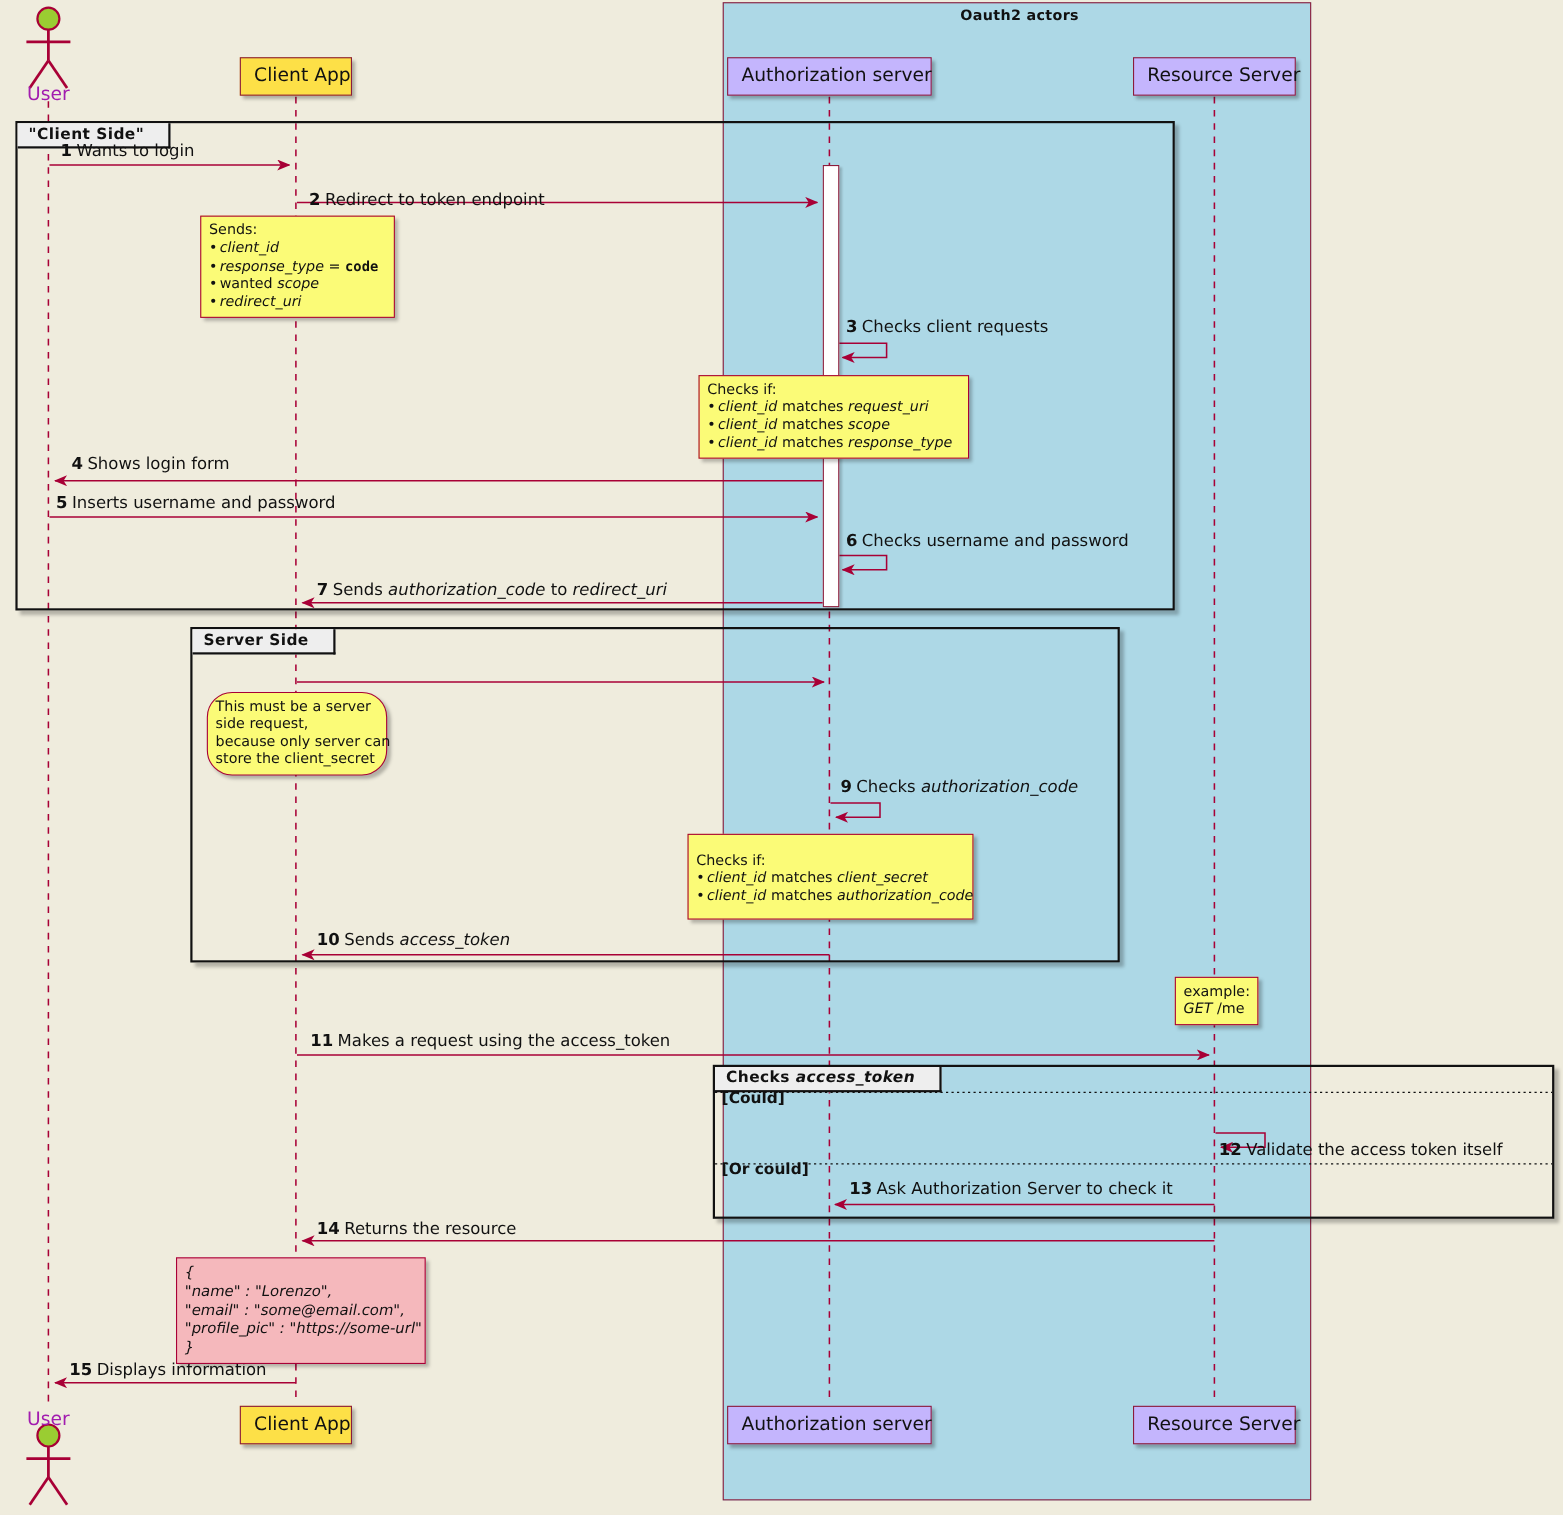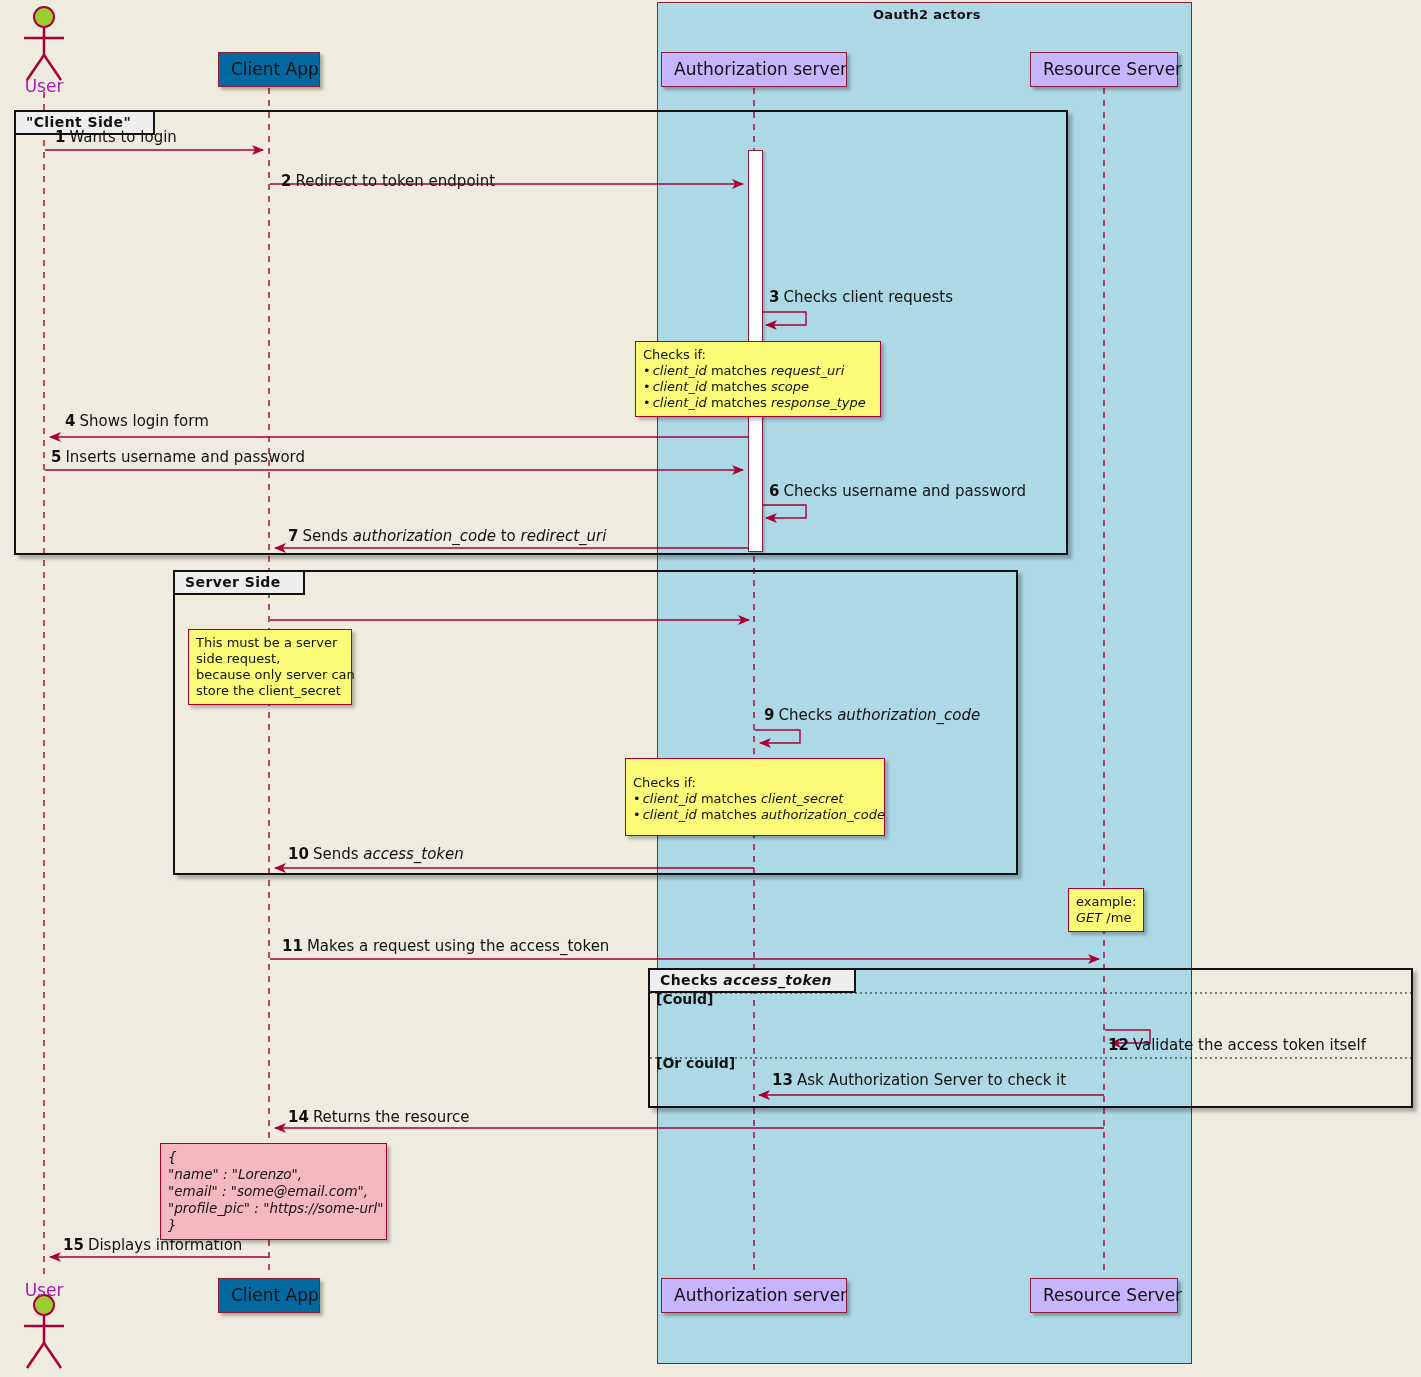--- a/index.html
+++ b/index.html
@@ -21,21 +21,21 @@
     box-sizing:border-box;
     border:1.5px solid #8B1C3A;
     text-align:center;
     font-size:17px;
     line-height:1;
     padding:8px 12px;
     white-space:nowrap;
     box-shadow:3px 3px 3px rgba(0,0,0,.28);
     color:#111;
   }
-  .participant.green{background:#0369a1;}
+  .participant.green{background:#fde047;}
   .participant.blue{background:#c4b5fd;}
 
   
   .actor-label{
     position:absolute;font-size:17px;color:#a21caf;white-space:nowrap;text-align:center;
   }
 
   
   .group-frame{
     position:absolute;box-sizing:border-box;
@@ -264,29 +264,36 @@
   </div>
 
   <div class="msg" style="left:288px;top:1110px;">
     <span class="num">14</span><span>Returns the resource</span>
   </div>
 
   <div class="msg" style="left:63px;top:1238px;">
     <span class="num">15</span><span>Displays information</span>
   </div>
 
+  <div class="note" style="left:182px;top:196px;width:177px;">
+    <div>Sends:</div>
+    <div><span class="bullet"></span><em>client_id</em></div>
+    <div><span class="bullet"></span><em>response_type</em> = <b>code</b></div>
+    <div><span class="bullet"></span>wanted <em>scope</em></div>
+    <div><span class="bullet"></span><em>redirect_uri</em></div>
+  </div>
 
   <div class="note" style="left:635px;top:341px;width:246px;">
     <div>Checks if:</div>
     <div><span class="bullet"></span><em>client_id</em> matches <em>request_uri</em></div>
     <div><span class="bullet"></span><em>client_id</em> matches <em>scope</em></div>
     <div><span class="bullet"></span><em>client_id</em> matches <em>response_type</em></div>
   </div>
 
-  <div class="note" style="left:188px;top:629px;width:164px;">
+  <div class="note" style="left:188px;top:629px;width:164px;border-radius:23px;">
     <div>This must be a server</div>
     <div>side request,</div>
     <div>because only server can</div>
     <div>store the client_secret</div>
   </div>
 
   <div class="note" style="left:625px;top:758px;width:260px;height:78px;padding-top:16px;">
     <div>Checks if:</div>
     <div><span class="bullet"></span><em>client_id</em> matches <em>client_secret</em></div>
     <div><span class="bullet"></span><em>client_id</em> matches <em>authorization_code</em></div>

